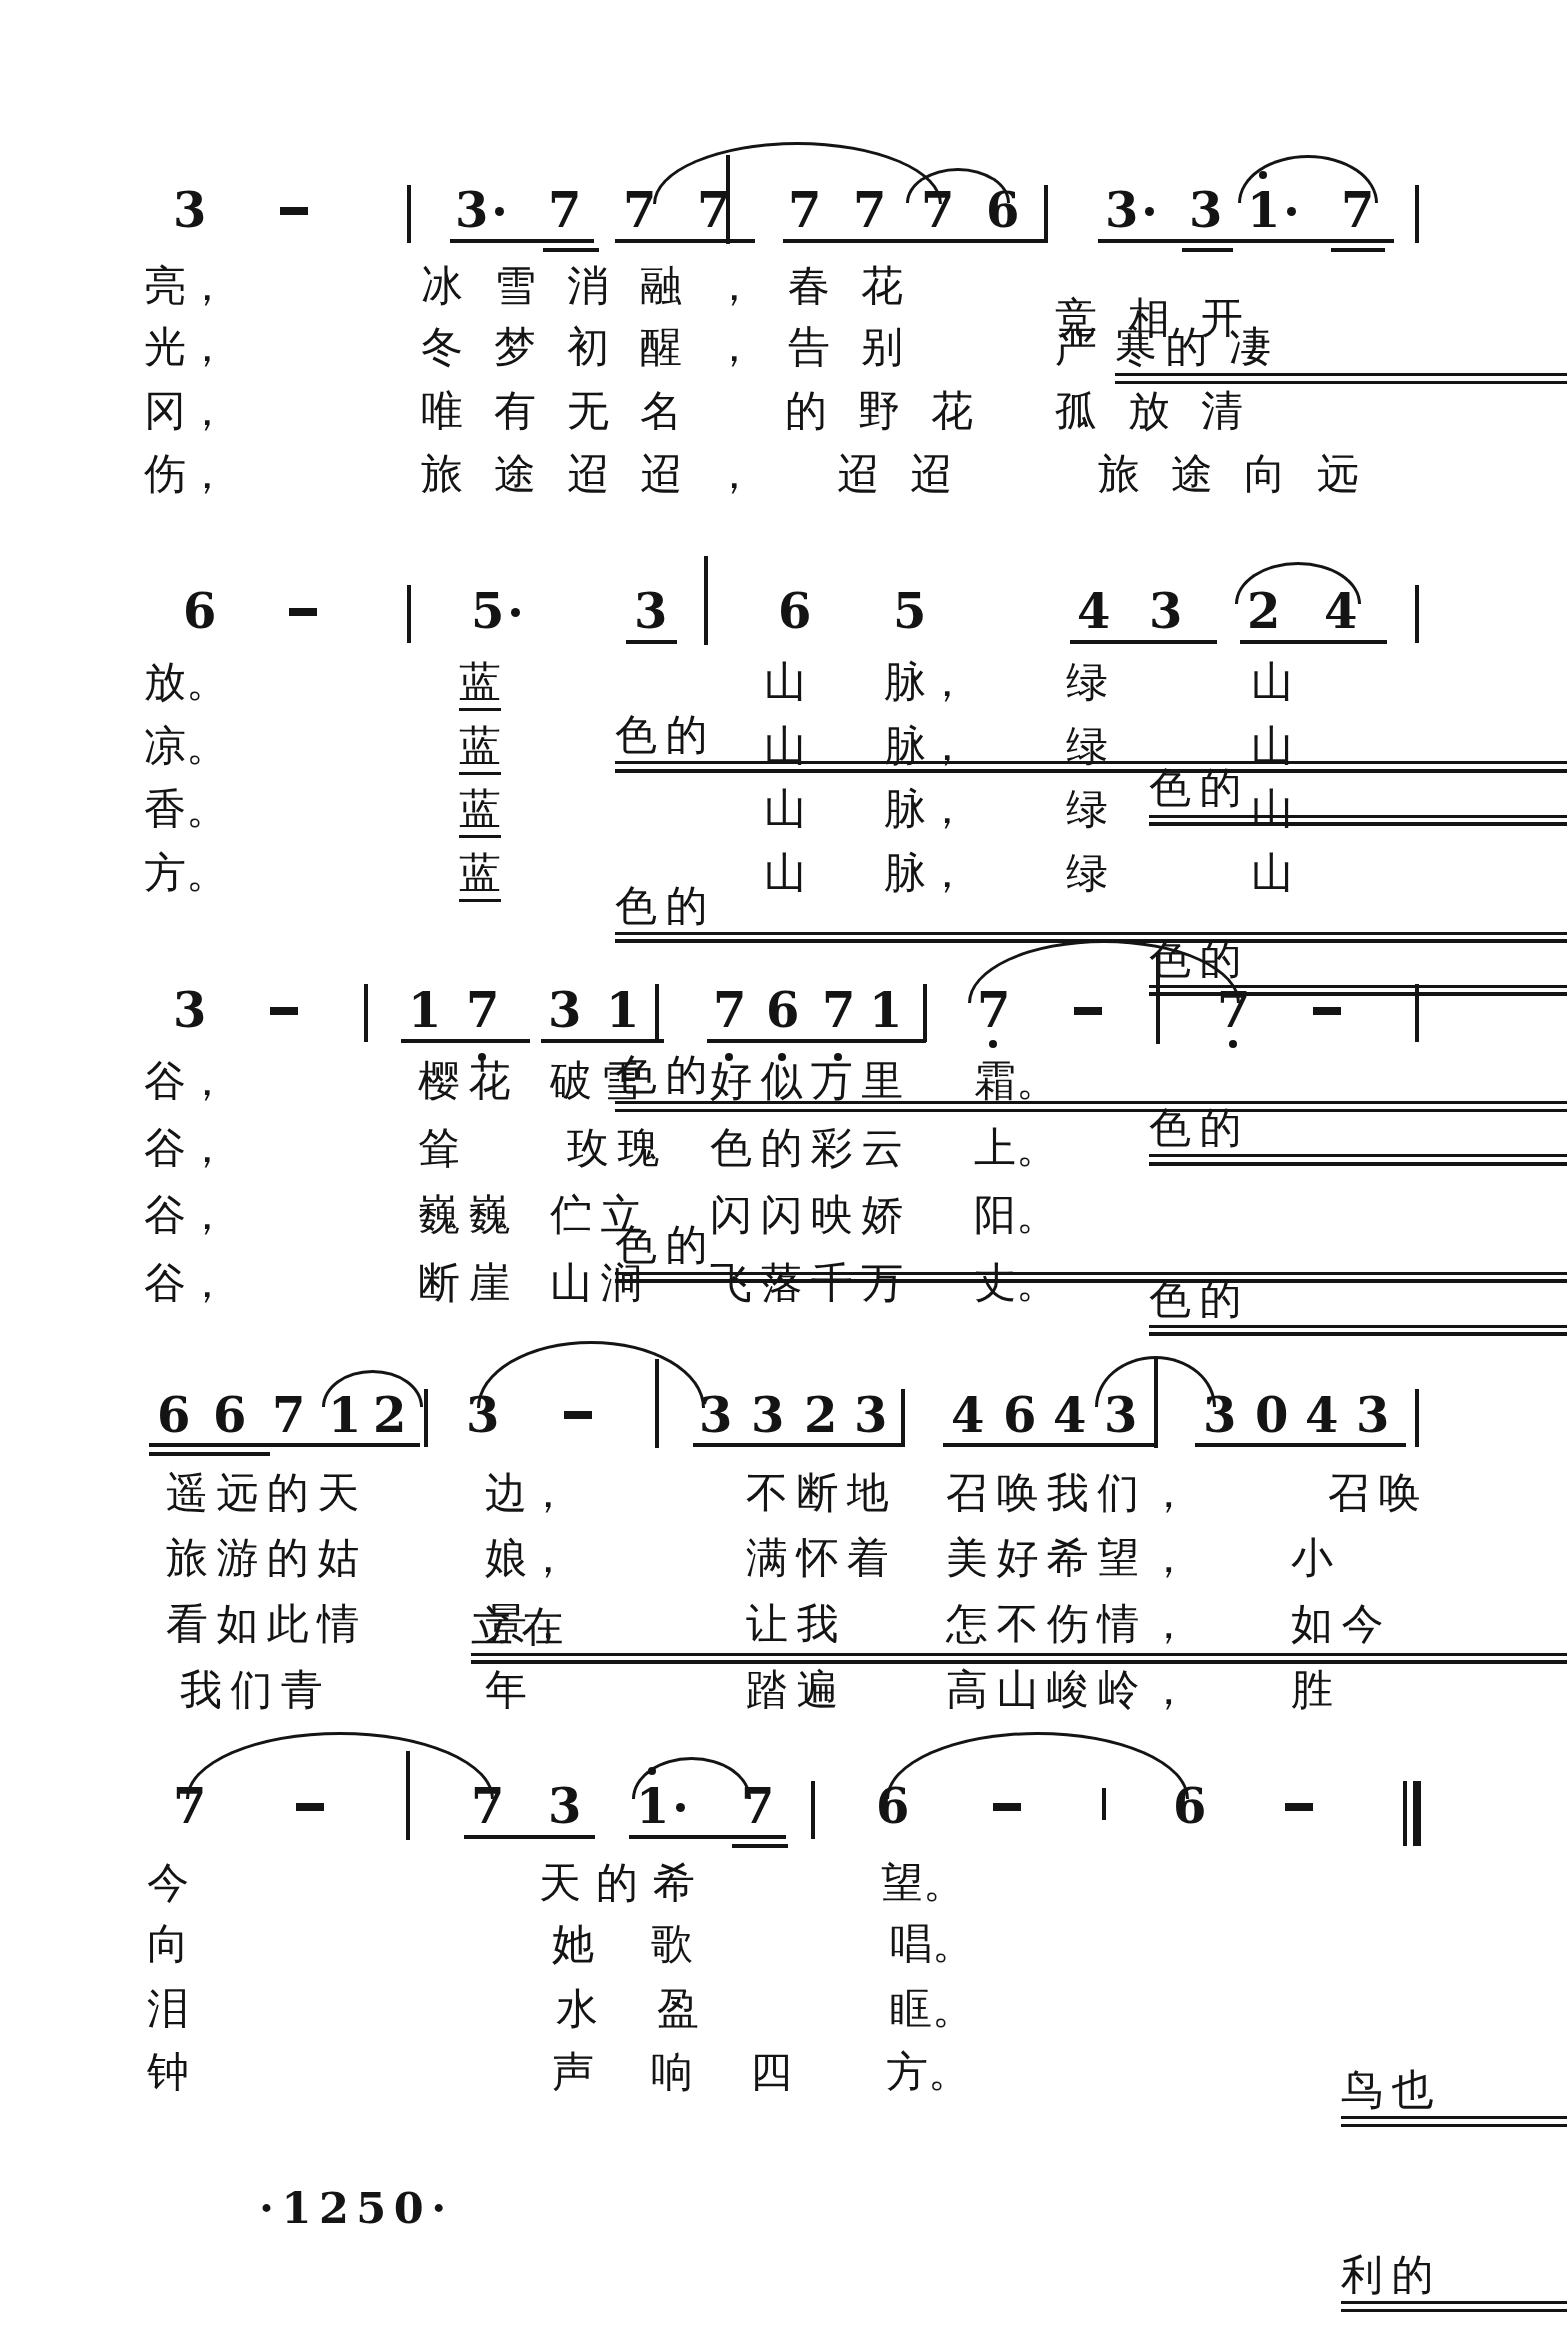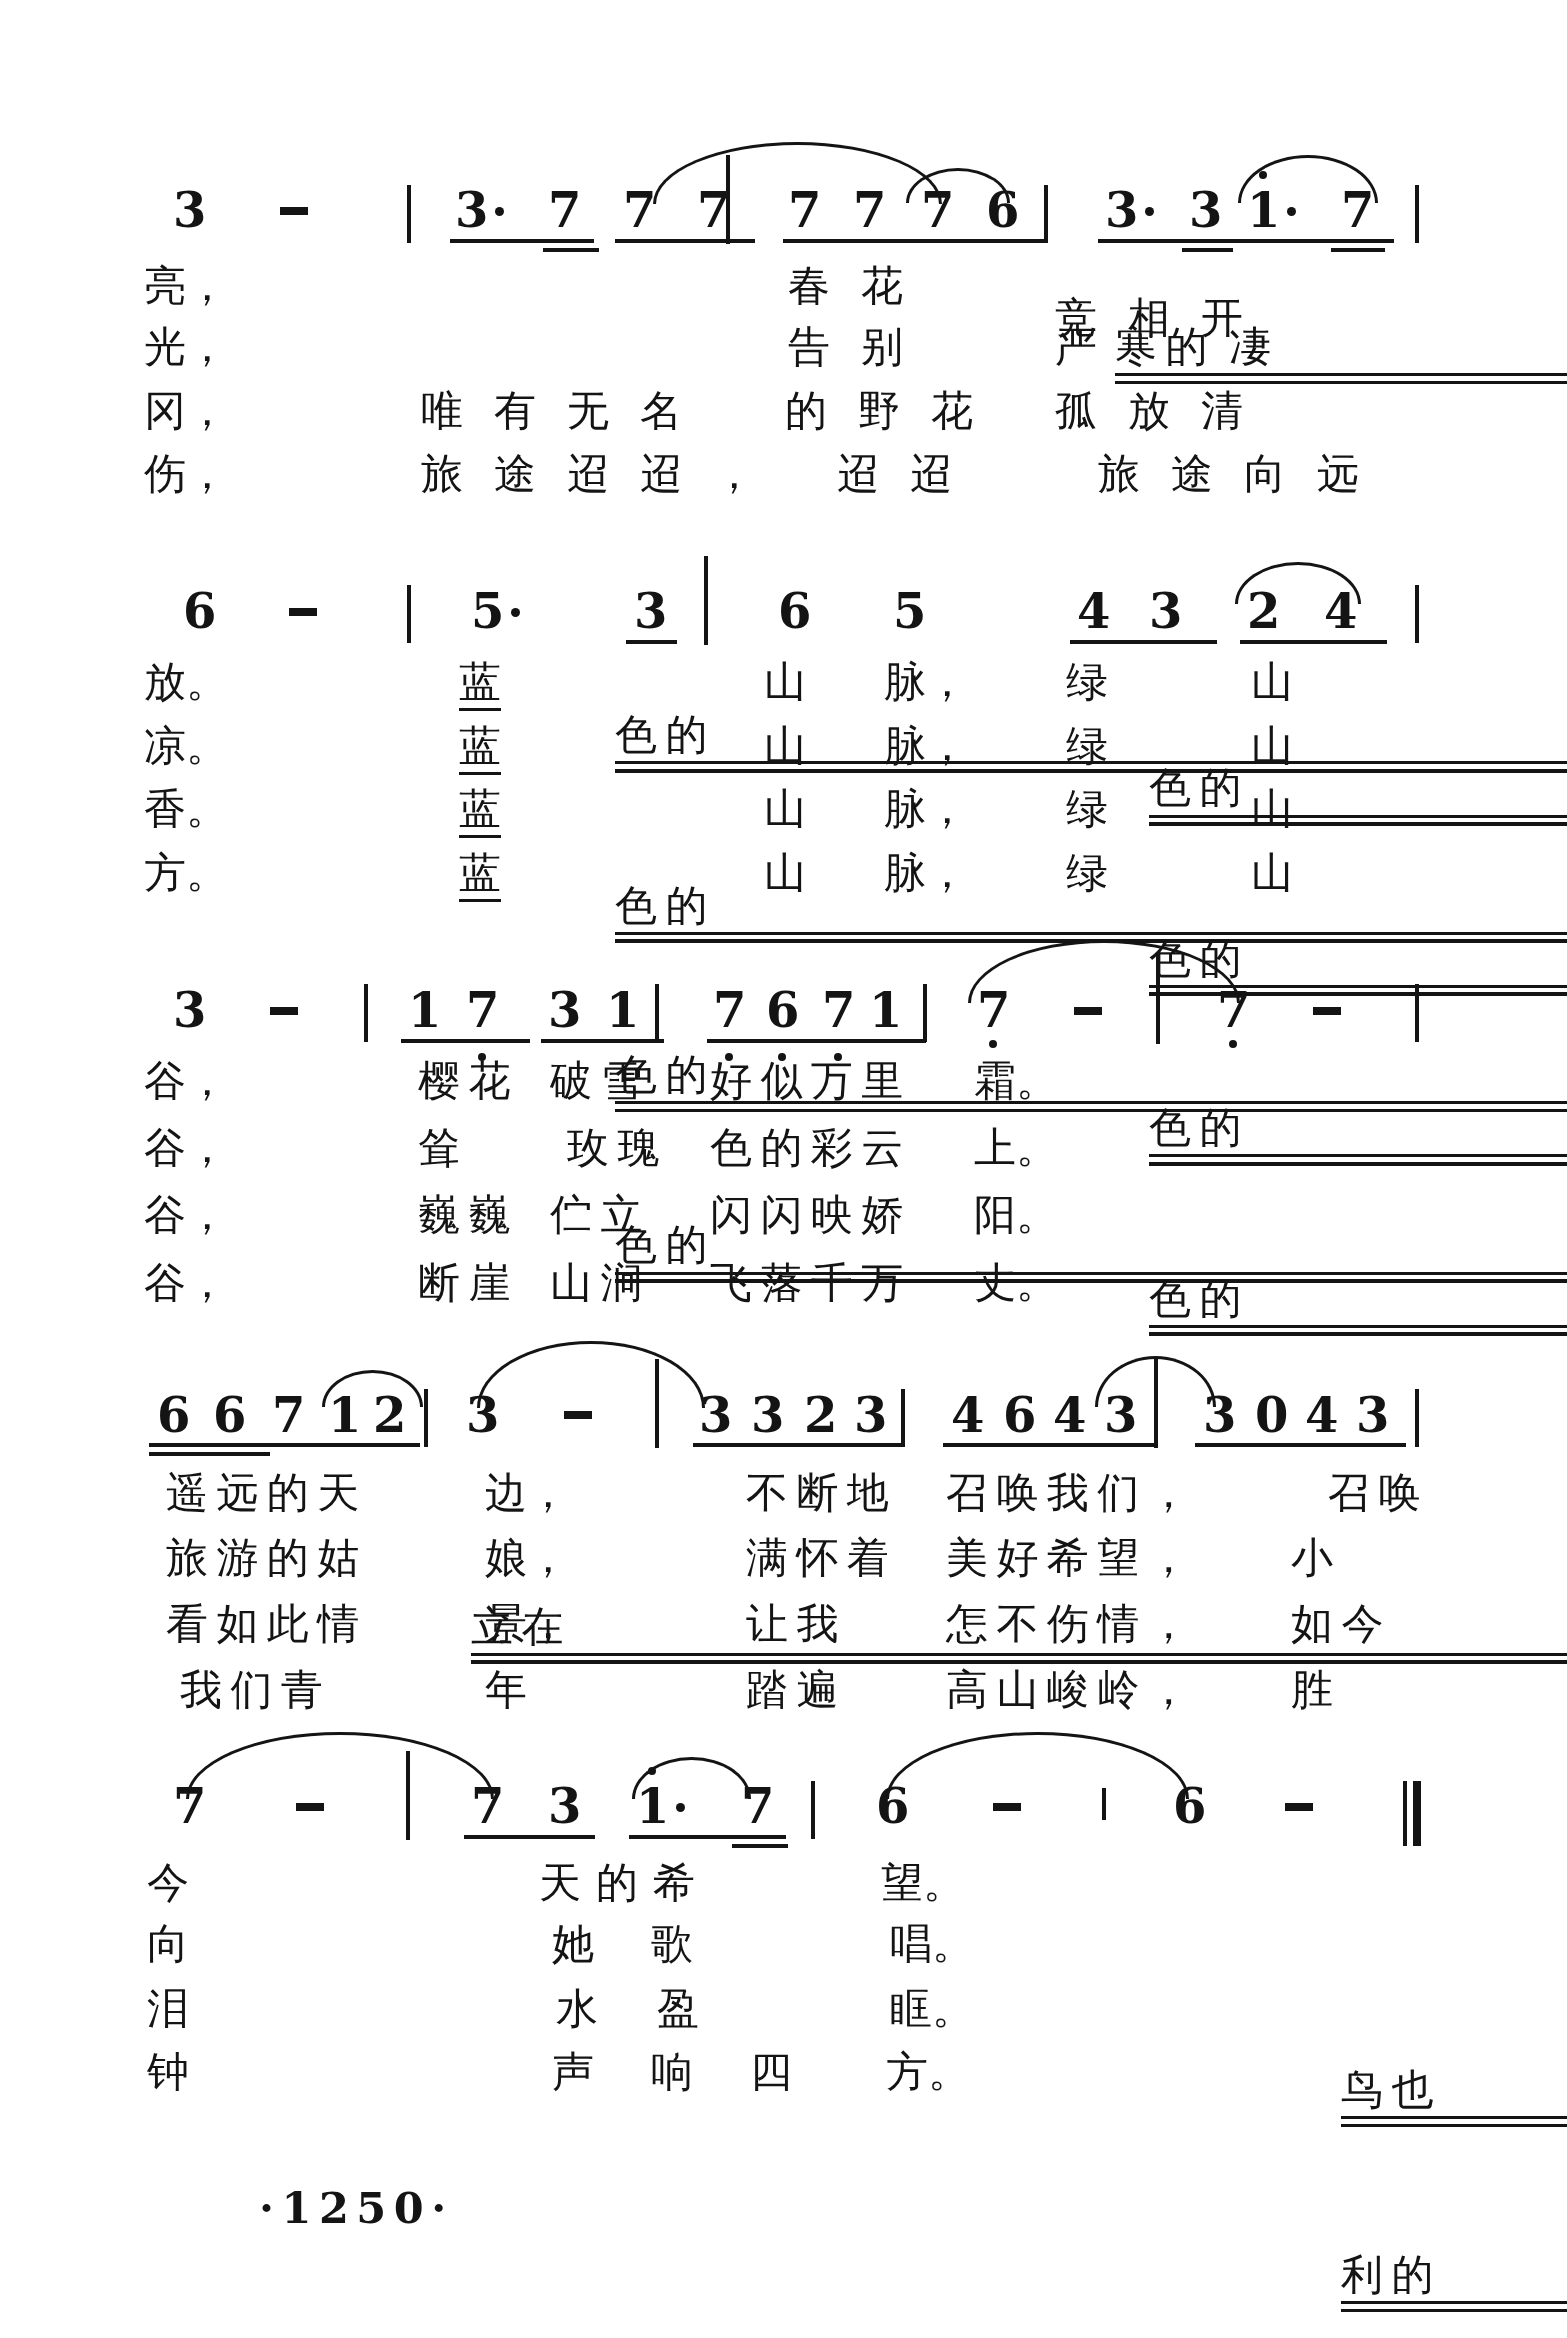--- a/index.html
+++ b/index.html
@@ -78,23 +78,25 @@
       <div class="beam" style="left: 783px; width: 140px; top: 239px;"></div>
       <div class="beam" style="left: 915px; width: 131px; top: 239px;"></div>
       <div class="beam" style="left: 1098px; width: 149px; top: 239px;"></div>
       <div class="beam" style="left: 1182px; width: 51px; top: 248px;"></div>
       <div class="beam" style="left: 1240px; width: 154px; top: 239px;"></div>
       <div class="beam" style="left: 1331px; width: 54px; top: 248px;"></div>
       <div class="slur" style="left: 653px; width: 289px; height: 62px; top: 142px;"></div>
       <div class="slur" style="left: 906px; width: 104px; height: 35px; top: 168px;"></div>
       <div class="slur" style="left: 1238px; width: 140px; height: 48px; top: 155px;"></div>
       <div class="lyric" style="left: 144px; top: 262px;">亮，</div>
+      <div class="lyric sp-wide" style="left: 421px; top: 262px;">冰雪消融，</div>
       <div class="lyric sp-wide" style="left: 788px; top: 262px;">春花</div>
       <div class="lyric sp-wide" style="left: 1055px; top: 262px; margin-top: 32px;">竞相开</div>
       <div class="lyric" style="left: 144px; top: 323px;">光，</div>
+      <div class="lyric sp-wide" style="left: 421px; top: 323px;">冬梦初醒，</div>
       <div class="lyric sp-wide" style="left: 788px; top: 323px;">告别</div>
       <div class="lyric" style="left: 1055px; top: 323px;">严</div>
       <div class="lyric sp-tight ul2" style="left: 1115px; top: 323px;">寒的</div>
       <div class="lyric" style="left: 1229px; top: 323px;">凄</div>
       <div class="lyric" style="left: 144px; top: 387px;">冈，</div>
       <div class="lyric sp-wide" style="left: 421px; top: 387px;">唯有无名</div>
       <div class="lyric sp-wide" style="left: 785px; top: 387px;">的野花</div>
       <div class="lyric sp-wide" style="left: 1055px; top: 387px;">孤放清</div>
       <div class="lyric" style="left: 144px; top: 450px;">伤，</div>
       <div class="lyric sp-wide" style="left: 421px; top: 450px;">旅途迢迢，</div>

